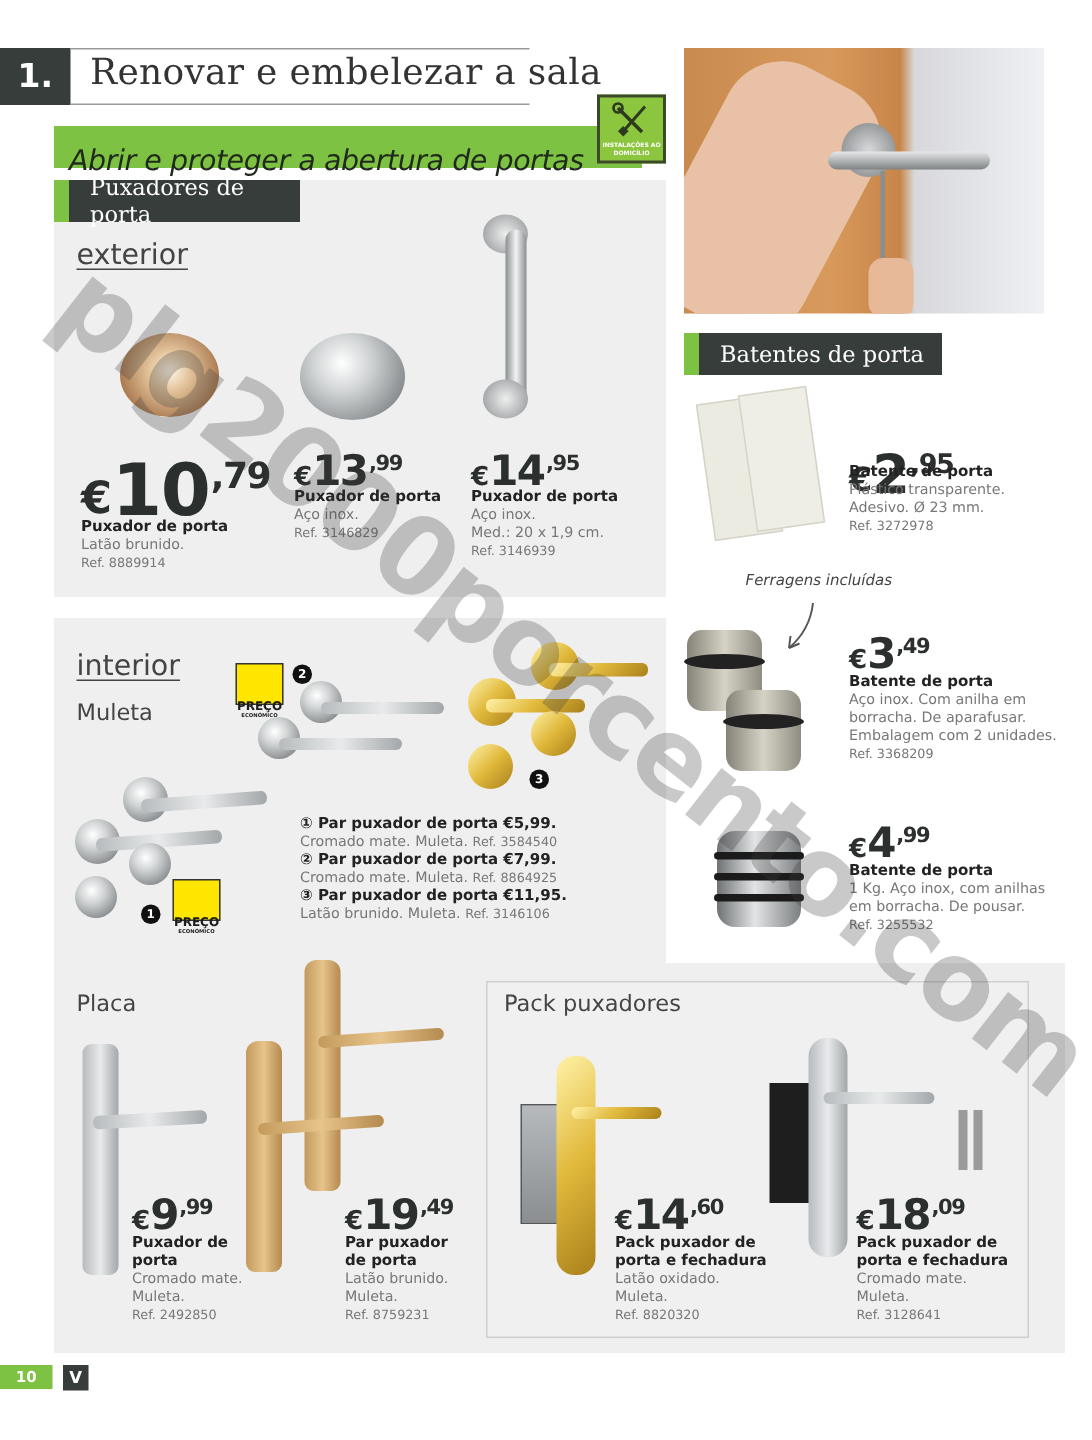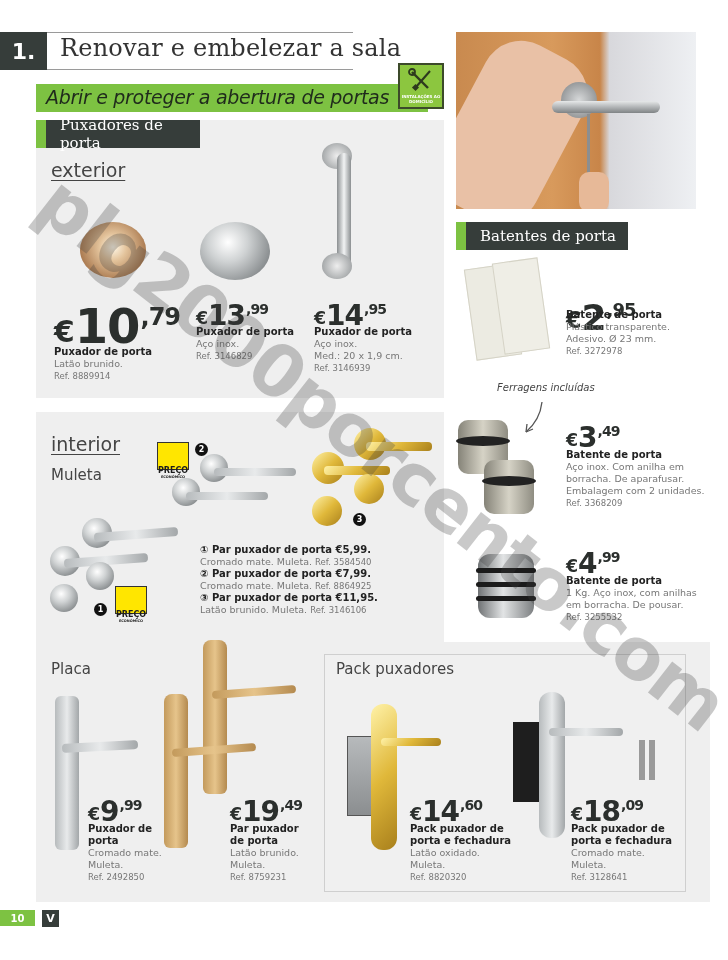--- a/index.html
+++ b/index.html
@@ -3,21 +3,21 @@
 <meta charset="utf-8">
 <style>
   * { box-sizing: border-box; margin: 0; padding: 0; }
   body { width: 728px; height: 960px; background: #ffffff; position: relative; overflow: hidden; font-family: "DejaVu Sans", sans-serif; color: #2b2b2b; }
   .abs { position: absolute; }
 
   
   .sec-num { left: 0; top: 32px; width: 47px; height: 38px; background: #363d3a; color: #fff; font: bold 22px "DejaVu Sans", sans-serif; display:flex; align-items:center; justify-content:center; }
   .sec-rule { left: 47px; height: 1px; width: 306px; background: #9a9a9a; }
   .sec-title { left: 60px; top: 34px; font: 24px "DejaVu Serif", serif; color: #333; letter-spacing: 0.2px; }
-  .green-banner { left: 36px; top: 84px; width: 392px; height: 28px; background: #7dc242; color: #1f2a1c; font: 19px "DejaVu Sans", sans-serif; padding: 2px 10px; font-style: italic; letter-spacing: -0.3px; }
+  .green-banner { left: 36px; top: 84px; width: 392px; height: 28px; background: #7dc242; color: #1f2a1c; font: 19px "DejaVu Sans", sans-serif; padding: 12px 10px; font-style: italic; letter-spacing: -0.3px; }
   .install-badge { left: 398px; top: 63px; width: 46px; height: 46px; background: #8cc63f; border: 2px solid #3c4a2a; display:flex; flex-direction:column; align-items:center; justify-content:center; }
   .install-badge .lbl { font: bold 4px "DejaVu Sans", sans-serif; color: #fff; text-align:center; line-height: 5px; margin-top: 2px; }
 
   
   .panel { background: #efefef; }
   .subhead { height: 28px; background: #363d3a; color: #fff; font: 15px "DejaVu Serif", serif; display:flex; align-items:center; padding-left: 14px; border-left: 10px solid #7dc242; }
   .hand { font: 18px "DejaVu Sans", sans-serif; color: #444; }
   .hand.ul { text-decoration: underline; text-underline-offset: 3px; font-size: 19px; }
 
   

